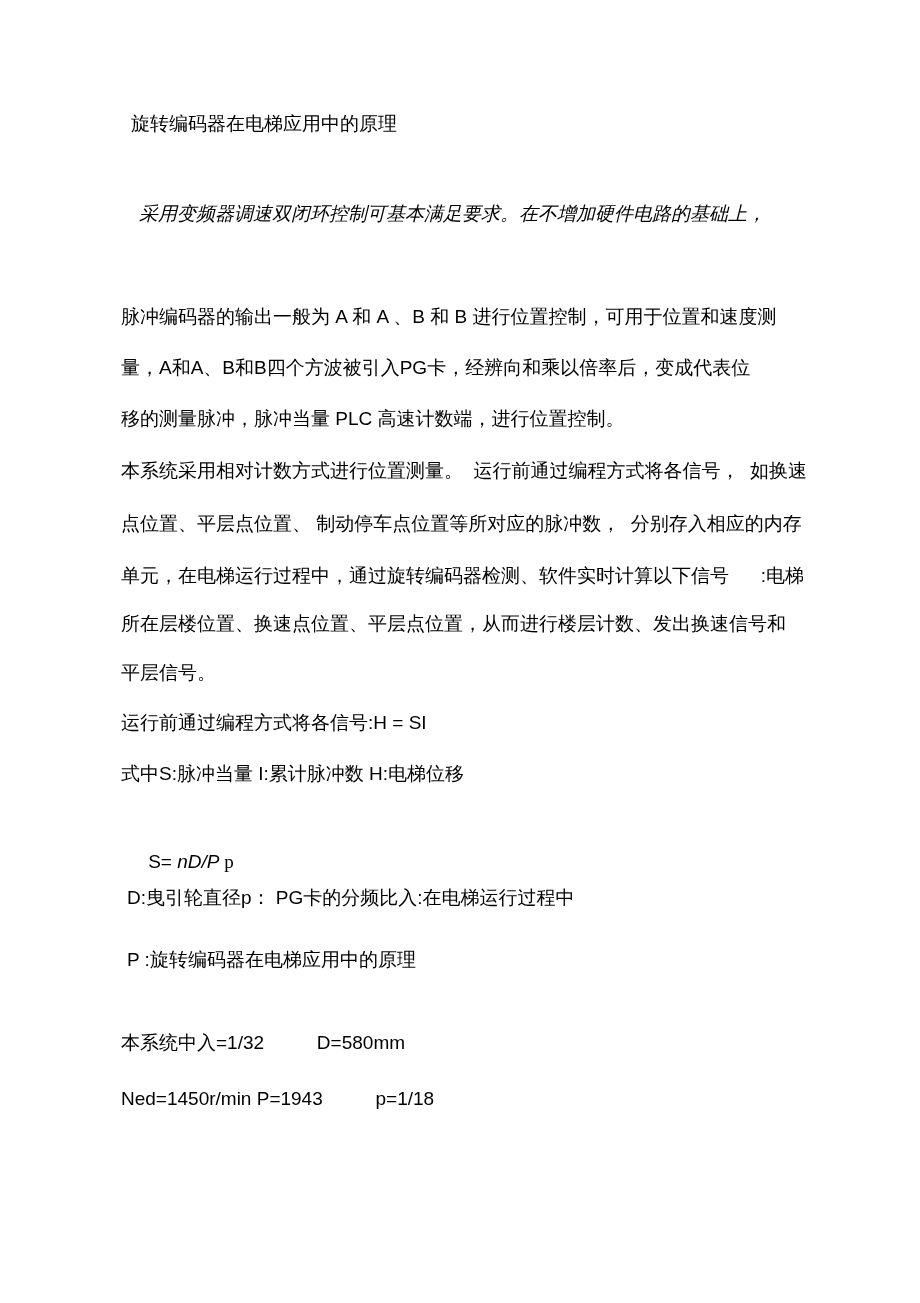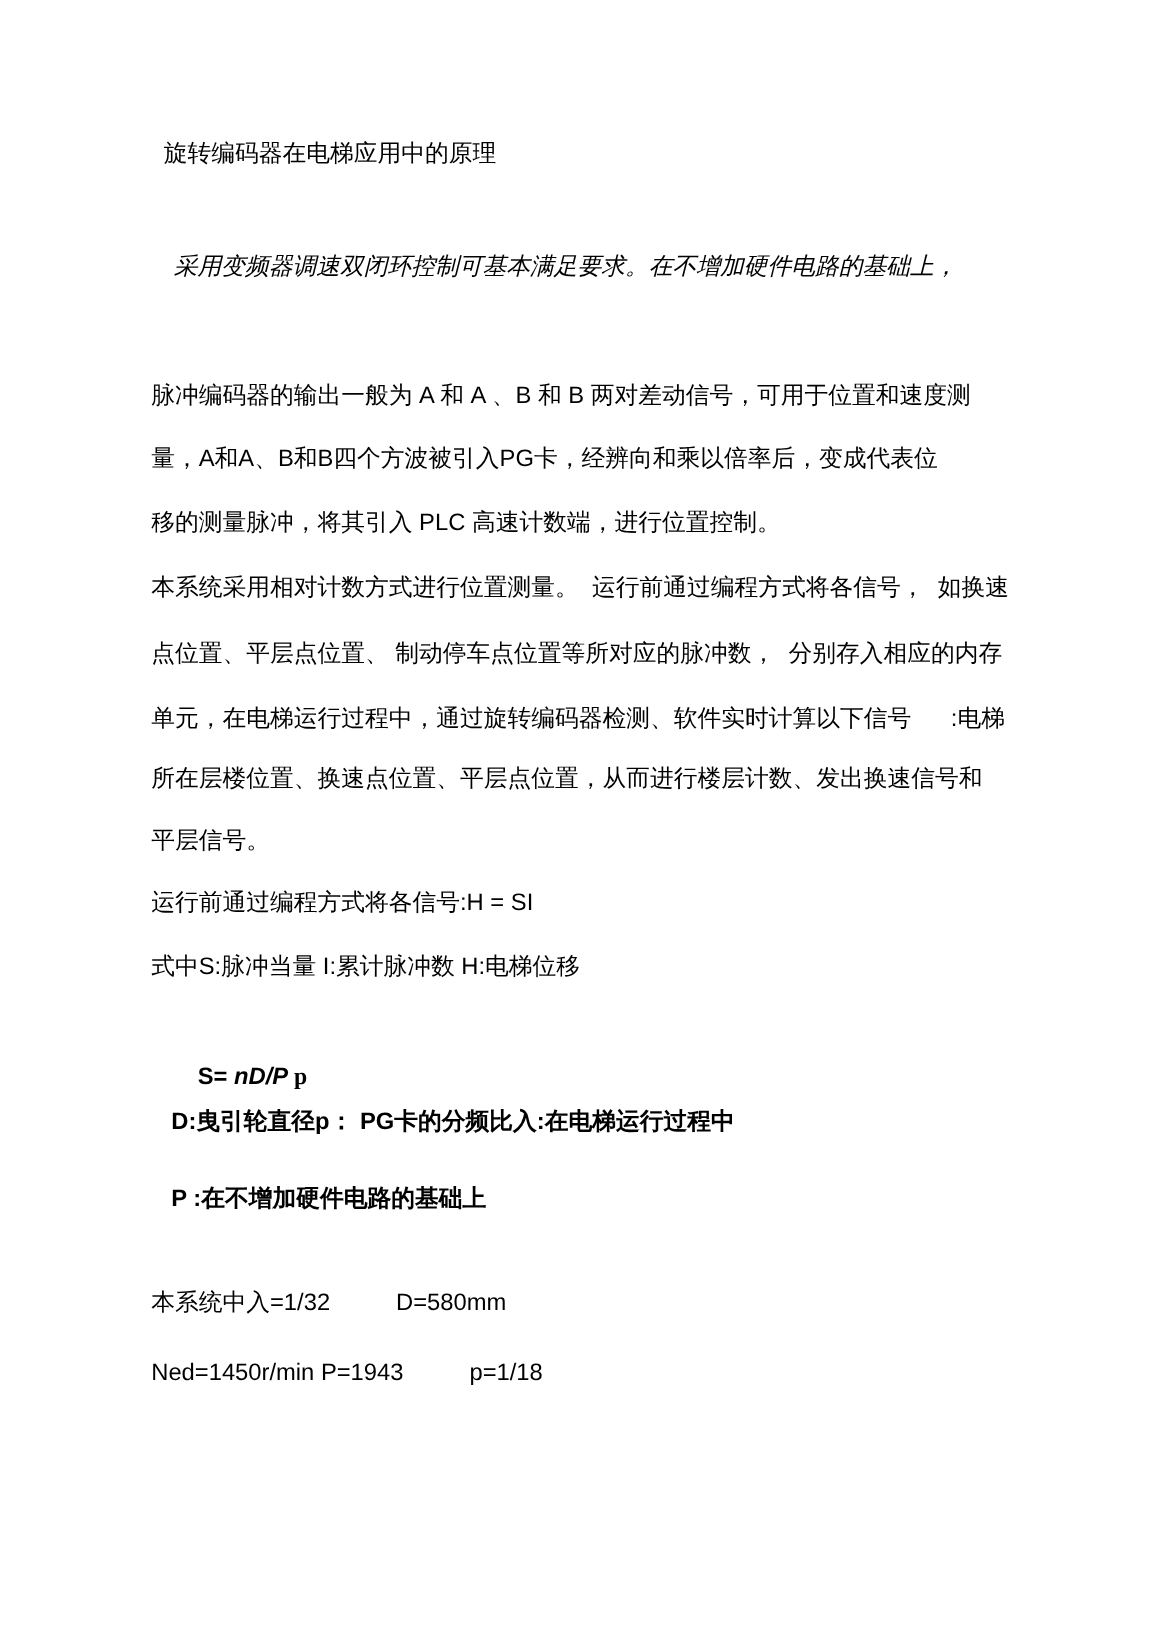--- a/index.html
+++ b/index.html
@@ -27,43 +27,43 @@
     position: absolute;
     left: 121px;
     font-size: 19px;
     line-height: 26px;
     white-space: pre;
     letter-spacing: 0px;
     color: #000000;
   }
   .title-line   { left: 131px; }
   .first-indent { left: 139px; font-style: italic; }
-  .formula-ind  { left: 137px; font-weight: bold; }
+  .formula-ind  { left: 127px; }
   .it {
     font-style: italic;
   }
   .serif {
     font-family: "Liberation Serif", "DejaVu Serif", serif;
   }
 </style>
 </head>
 <body>
 
 <div class="page">
 
   <div class="line title-line" style="top:111px">旋转编码器在电梯应用中的原理</div>
 
   <div class="line first-indent" style="top:201px">采用变频器调速双闭环控制可基本满足要求。在不增加硬件电路的基础上，</div>
 
 
-  <div class="line" style="top:304px">脉冲编码器的输出一般为 A 和 A 、B 和 B 两对差动信号，可用于位置和速度测</div>
+  <div class="line" style="top:304px">脉冲编码器的输出一般为 A 和 A 、B 和 B 进行位置控制，可用于位置和速度测</div>
 
   <div class="line" style="top:355px">量，A和A、B和B四个方波被引入PG卡，经辨向和乘以倍率后，变成代表位</div>
 
-  <div class="line" style="top:406px">移的测量脉冲，将其引入 PLC 高速计数端，进行位置控制。</div>
+  <div class="line" style="top:406px">移的测量脉冲，脉冲当量 PLC 高速计数端，进行位置控制。</div>
 
   <div class="line" style="top:458px">本系统采用相对计数方式进行位置测量。  运行前通过编程方式将各信号，  如换速</div>
 
   <div class="line" style="top:511px">点位置、平层点位置、 制动停车点位置等所对应的脉冲数，  分别存入相应的内存</div>
 
   <div class="line" style="top:563px">单元，在电梯运行过程中，通过旋转编码器检测、软件实时计算以下信号      :电梯</div>
 
   <div class="line" style="top:611px">所在层楼位置、换速点位置、平层点位置，从而进行楼层计数、发出换速信号和</div>
 
   <div class="line" style="top:660px">平层信号。</div>
@@ -71,19 +71,19 @@
   <div class="line" style="top:710px">运行前通过编程方式将各信号:H = SI</div>
 
   <div class="line" style="top:761px">式中S:脉冲当量 I:累计脉冲数 H:电梯位移</div>
 
   <div class="line formula-ind" style="top:823px">
     <span>S= </span><span class="it">nD/P</span><span class="serif"> p</span>
   </div>
 
   <div class="line formula-ind" style="top:885px">D:曳引轮直径p： PG卡的分频比入:在电梯运行过程中</div>
 
-  <div class="line formula-ind" style="top:947px">P :在不增加硬件电路的基础上</div>
+  <div class="line formula-ind" style="top:947px">P :旋转编码器在电梯应用中的原理</div>
 
   <div class="line" style="top:1030px">本系统中入=1/32          D=580mm</div>
 
   <div class="line" style="top:1086px">Ned=1450r/min P=1943          p=1/18</div>
 
 </div>
 
 </body></html>

